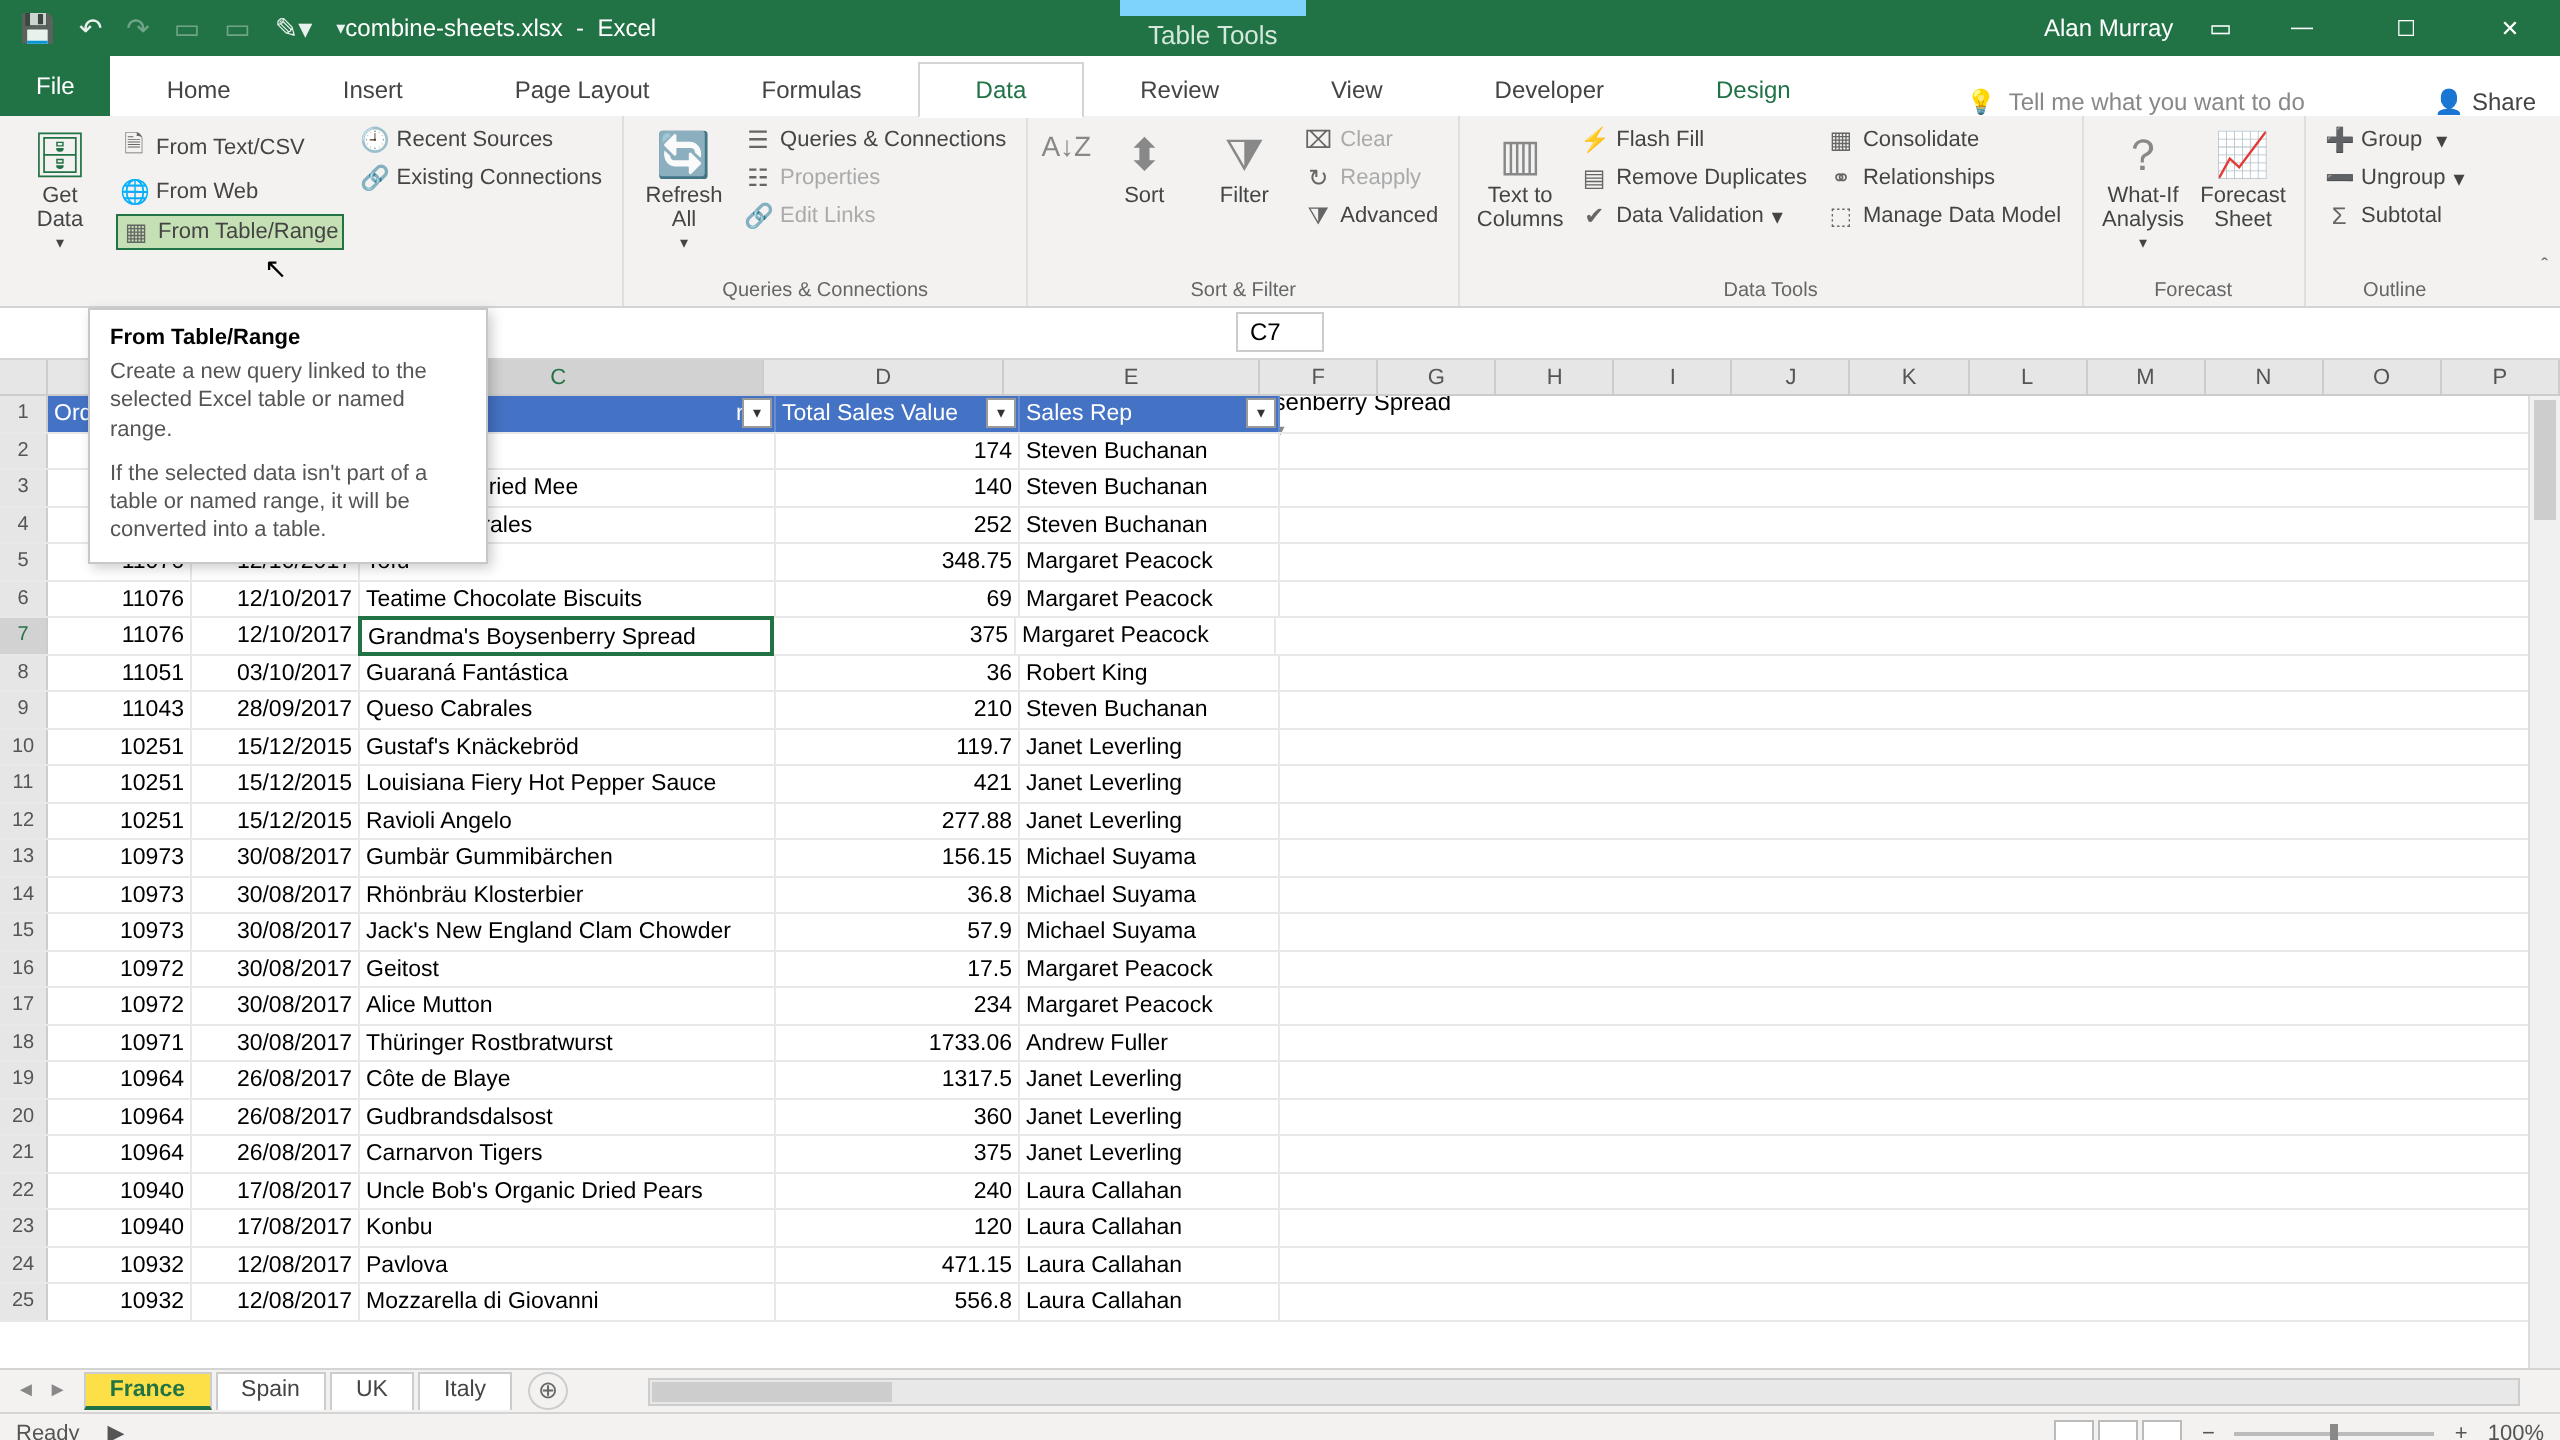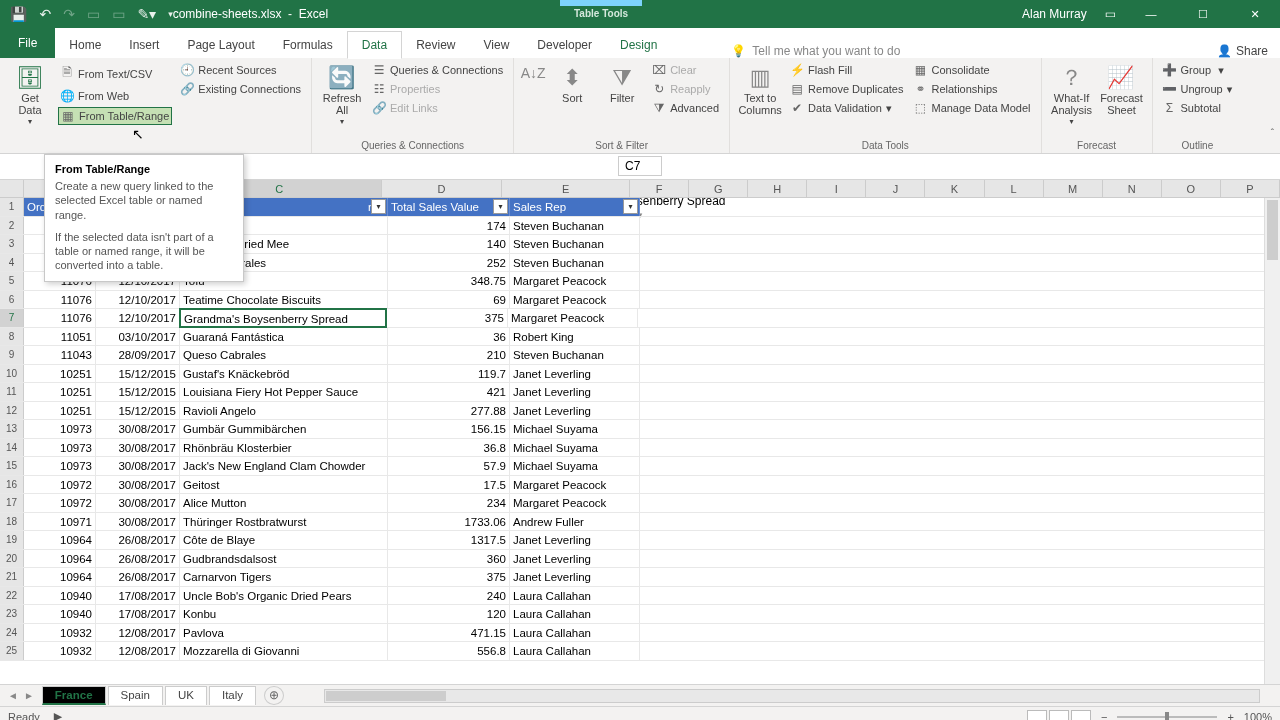--- a/index.html
+++ b/index.html
@@ -6,25 +6,25 @@
 body { width: 1280px; height: 720px; overflow: hidden; background: #fff; font-size: 12px; user-select: none; }
 
 
 .titlebar { background: #217346; height: 28px; display: flex; align-items: center; color: #fff; }
 .qat { display: flex; align-items: center; padding-left: 10px; gap: 12px; }
 .qat .icon { color: #fff; font-size: 14px; opacity: 0.9; }
 .qat .icon.disabled { opacity: 0.35; }
 .title-center { flex: 1; text-align: left; font-size: 12px; }
 .title-right { display: flex; align-items: center; gap: 18px; padding-right: 8px; }
 .win-btn { width: 34px; height: 28px; display: flex; align-items: center; justify-content: center; font-size: 11px; }
-.tabletools { position: absolute; left: 560px; top: 0; font-size: 10px; color: #d4e8dc; border-top: 6px solid #7dd3fc; padding: 2px 14px 0 14px; height: 26px; font-weight: bold; }
+.tabletools { position: absolute; left: 560px; top: 0; font-size: 13px; color: #d4e8dc; border-top: 8px solid #7dd3fc; padding: 2px 14px 0 14px; height: 26px; }
 
 
 .ribbon-tabs { height: 30px; background: #fff; display: flex; align-items: flex-end; border-bottom: 0; }
-.rtab { padding: 6px 14px; font-size: 12px; color: #444; cursor: pointer; }
+.rtab { padding: 6px 28px; font-size: 12px; color: #444; cursor: pointer; }
 .rtab.file { background: #217346; color: #fff; padding: 8px 18px; }
 .rtab.active { color: #217346; border: 1px solid #d4d4d4; border-bottom: 1px solid #fff; background: #fff; position: relative; top: 1px; }
 .rtab.design { color: #217346; }
 .tell-me { margin-left: 60px; color: #888; display: flex; align-items: center; gap: 6px; font-size: 12px; }
 .share { margin-left: auto; margin-right: 12px; color: #444; display: flex; align-items: center; gap: 4px; }
 
 
 .ribbon { height: 96px; background: #f3f2f1; border-bottom: 1px solid #d4d4d4; display: flex; font-size: 11px; color: #444; }
 .rgroup { border-right: 1px solid #e1dfdd; padding: 4px 8px 2px 8px; display: flex; flex-direction: column; justify-content: space-between; }
 .rgroup-label { text-align: center; font-size: 10px; color: #666; padding-top: 2px; }
@@ -66,21 +66,21 @@
 .header-row .cell { background: #4472c4; color: #fff; font-weight: normal; border-right: 1px solid #6a8dd0; position: relative; }
 .filter-btn { position: absolute; right: 1px; top: 1px; width: 15px; height: 15px; background: #fff; border: 1px solid #999; font-size: 8px; text-align: center; line-height: 13px; color: #333; }
 .cell.num { text-align: right; }
 .selected-cell { border: 2px solid #217346; margin: -1px; position: relative; z-index: 5; }
 
 
 .sheet-tab-bar { height: 22px; display: flex; align-items: center; border-top: 1px solid #d4d4d4; background: #f3f2f1; }
 .sheet-nav { padding: 0 8px; color: #888; font-size: 10px; display: flex; gap: 6px; }
 .sheet-tabs { display: flex; }
 .stab { padding: 2px 12px; border: 1px solid #ccc; border-bottom: none; background: #fff; font-size: 11.5px; margin-right: 2px; color: #444; }
-.stab.active { border-bottom: 2px solid #217346; font-weight: bold; color: #217346; background: #000000; }
+.stab.active { border-bottom: 2px solid #217346; font-weight: bold; color: #217346; background: #fde047; }
 .stab-add { width: 20px; text-align: center; color: #666; border: 1px solid #ccc; border-radius: 50%; font-size: 12px; line-height: 16px; margin-left: 6px; }
 .hscroll { flex: 1; margin: 0 20px 0 40px; background: #e8e8e8; height: 14px; border: 1px solid #ccc; position: relative; }
 .hscroll-thumb { position: absolute; left: 1px; width: 120px; height: 10px; top: 1px; background: #cdcdcd; }
 
 
 .statusbar { height: 20px; background: #f3f2f1; border-top: 1px solid #d4d4d4; display: flex; align-items: center; font-size: 11px; color: #555; padding: 0 8px; }
 .status-right { margin-left: auto; display: flex; align-items: center; gap: 10px; }
 .view-btns { display: flex; gap: 2px; }
 .vb { width: 20px; height: 14px; border: 1px solid #bbb; background: #fff; }
 .zoom-slider { width: 100px; height: 2px; background: #bbb; position: relative; }

